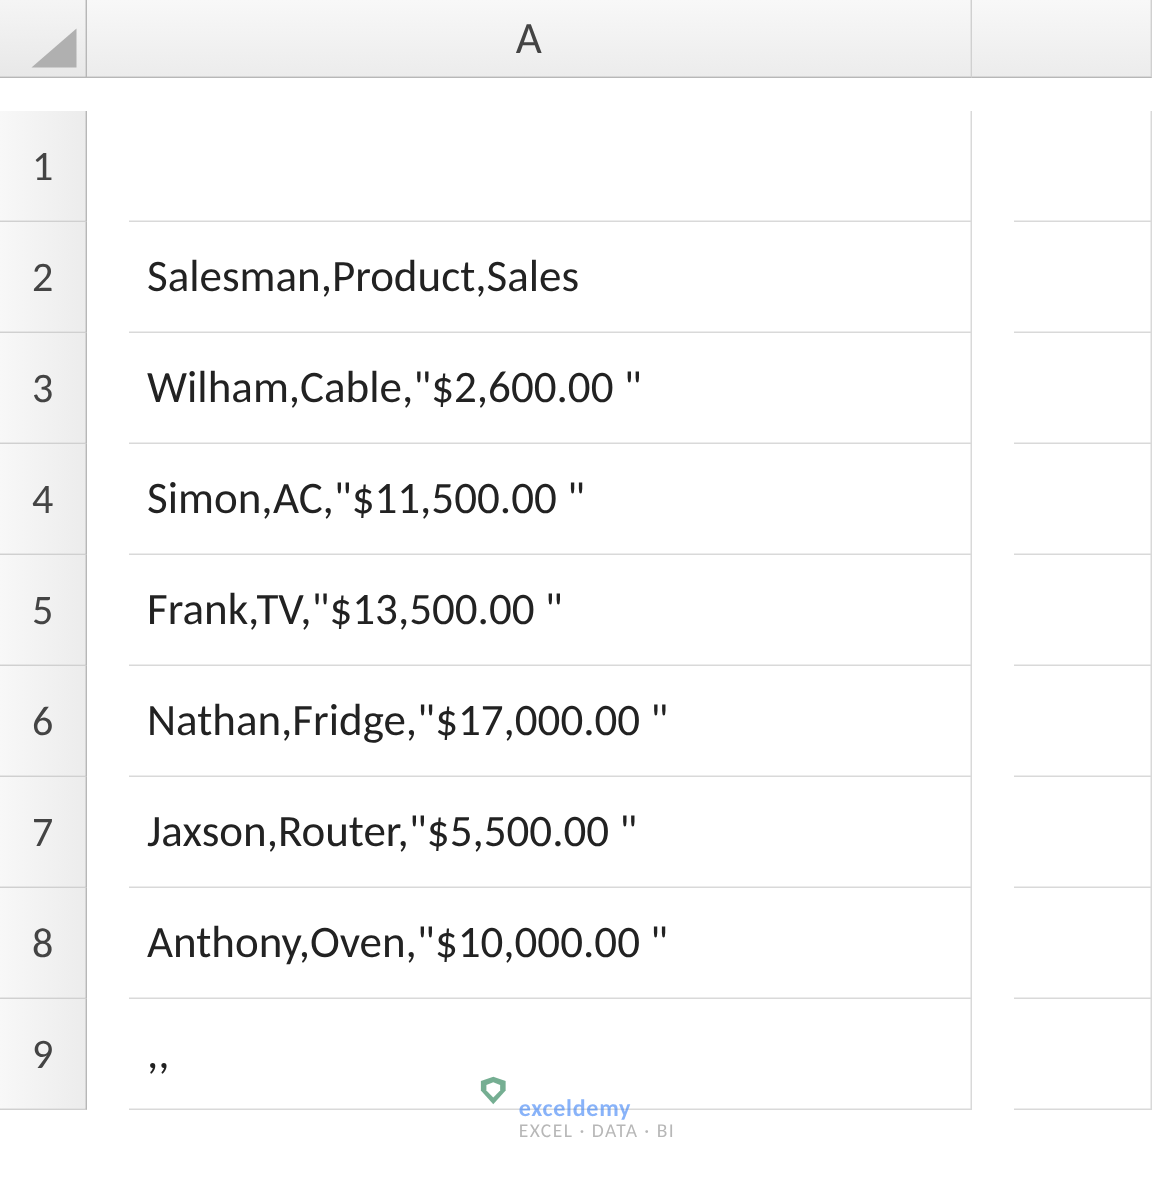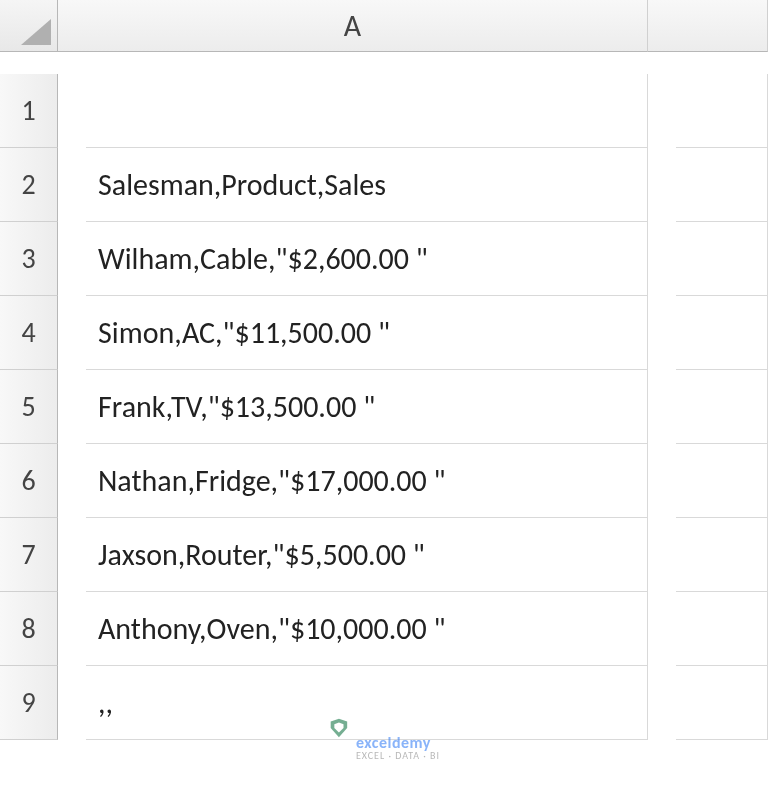--- a/index.html
+++ b/index.html
@@ -89,21 +89,21 @@
       line-height: 1;
     }
     .watermark-main {
       font-size: 16px;
       color: #3b82f6;
       font-weight: 600;
       letter-spacing: 0.5px;
       margin-top: 40px;
     }
     .watermark-sub {
-      font-size: 10px;
+      font-size: 13px;
       color: #888;
       letter-spacing: 1px;
     }
   </style>
 </head>
 <body>
 
 <div class="grid">
   <div class="corner header-row-cells"></div>
   <div class="col-header header-row-cells">A</div>

